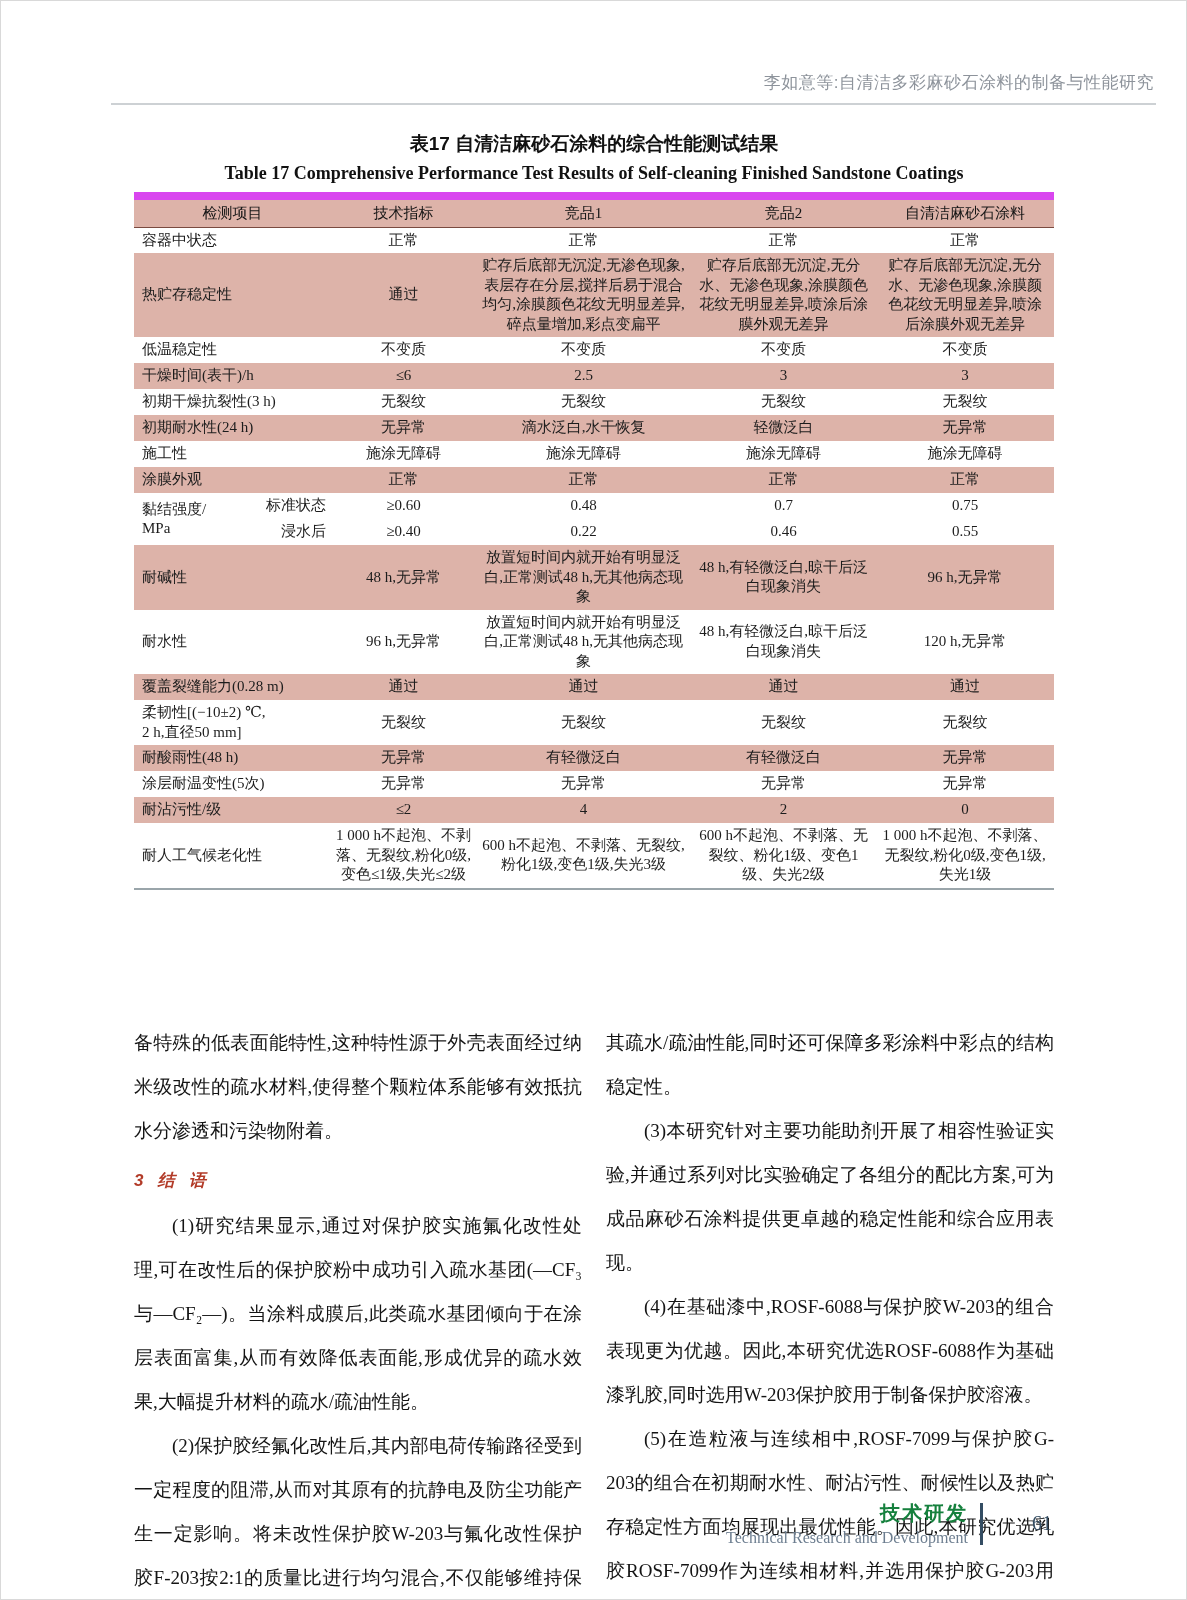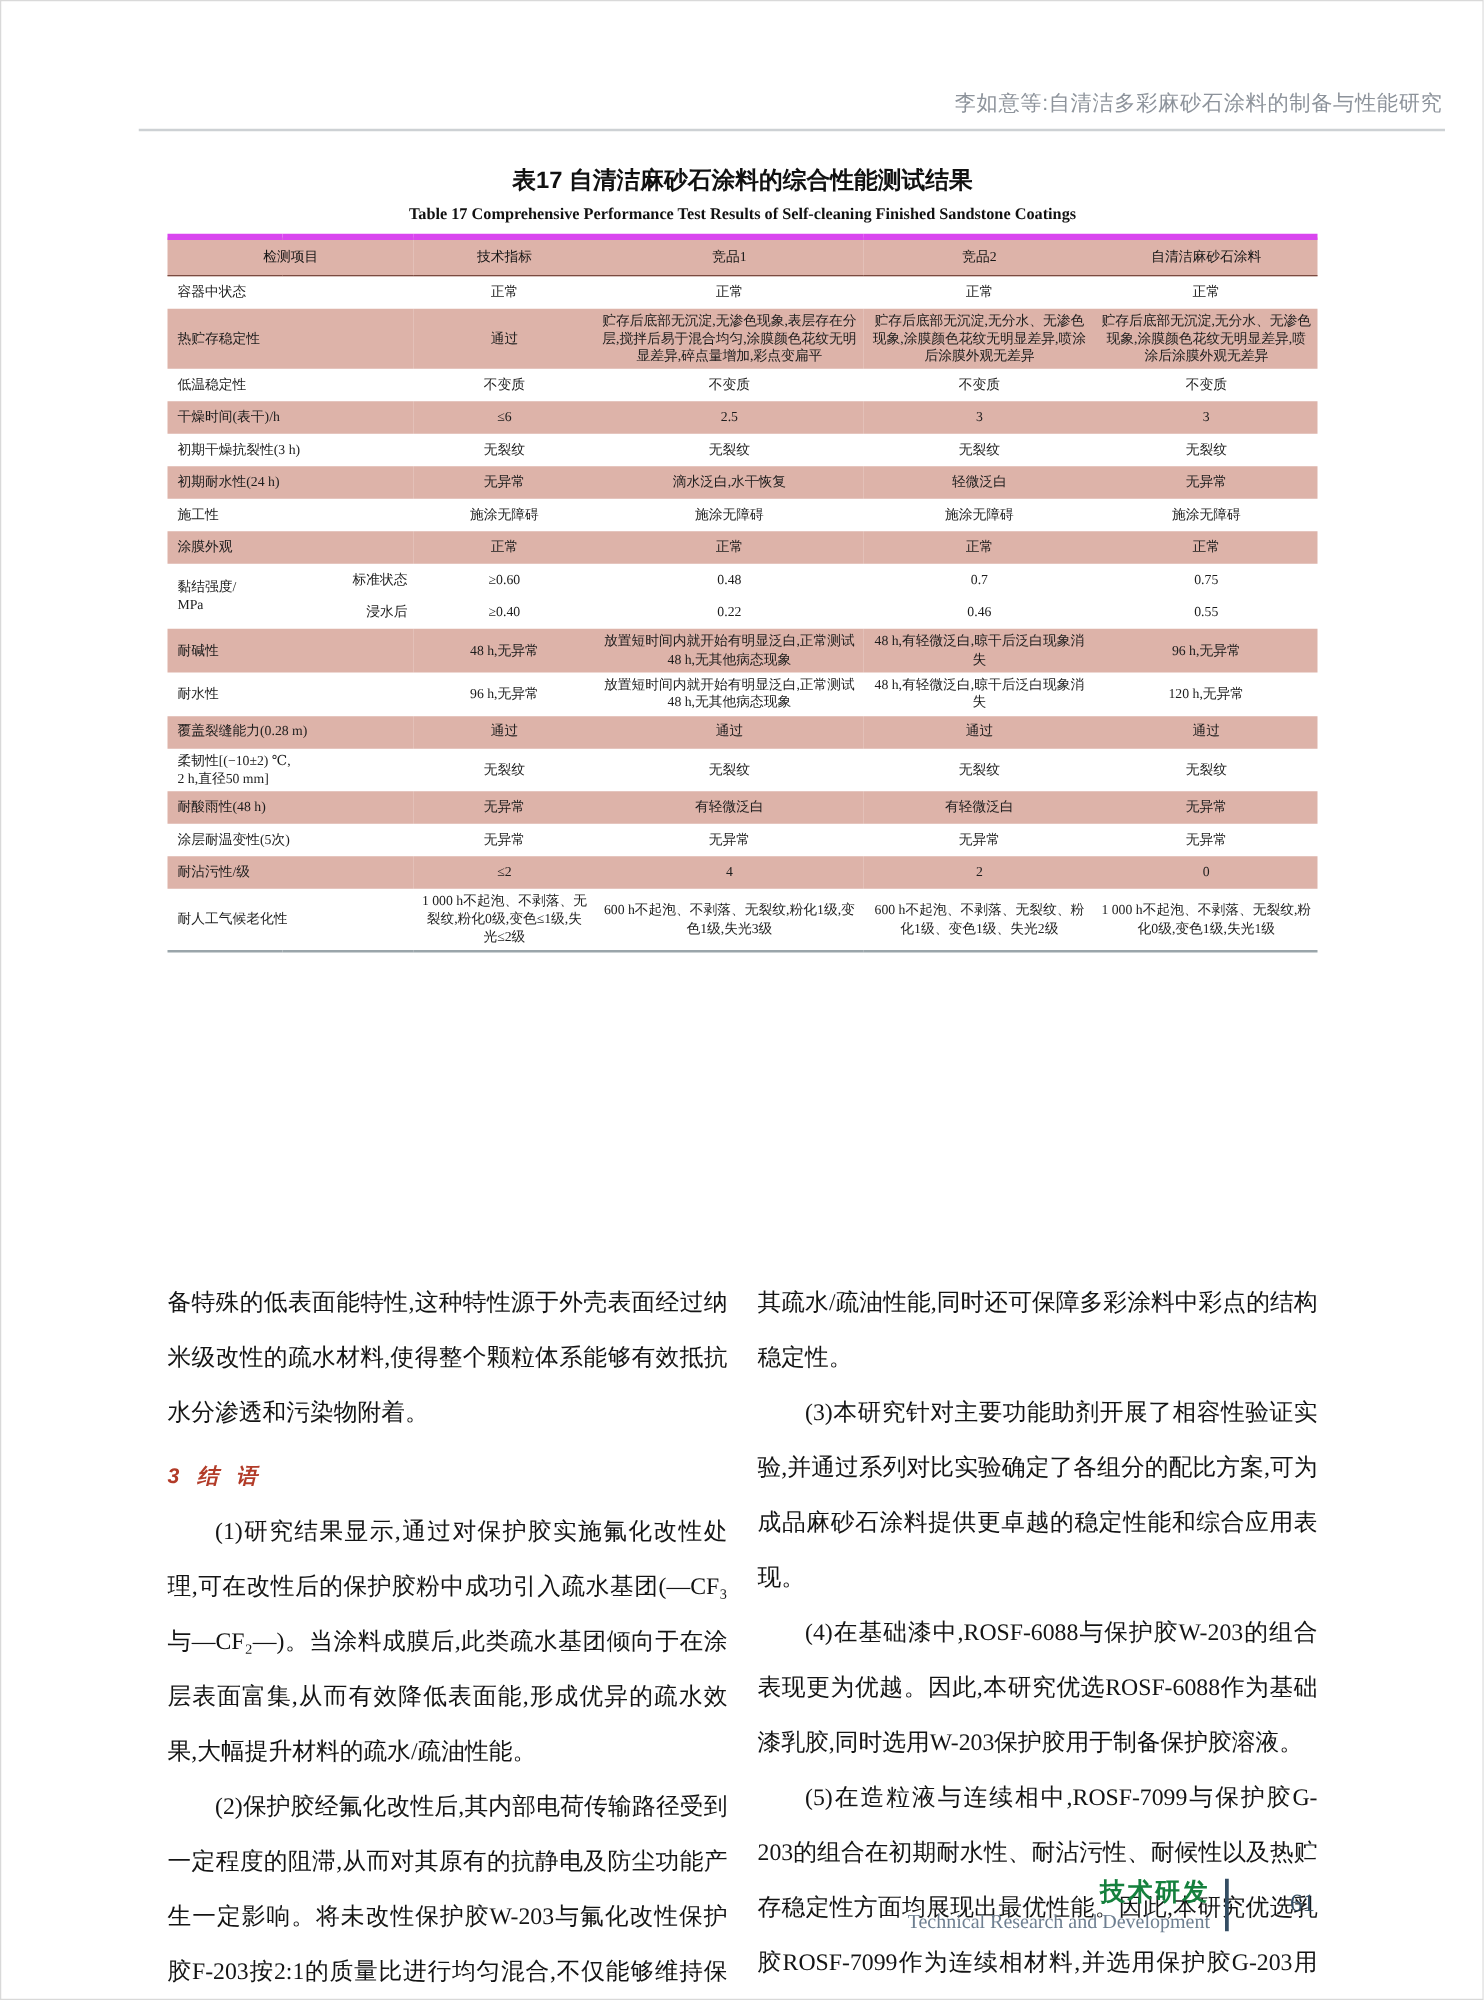--- a/index.html
+++ b/index.html
@@ -20,26 +20,26 @@
     height:2px; background:#cdd1d4;
   }
   
   .table-area { position:absolute; top:130px; left:133px; width:920px; }
   .tbl-title-cn {
     text-align:center; font-family:"Liberation Sans","DejaVu Sans",sans-serif;
     font-weight:bold; font-size:19px; color:#111; margin-bottom:6px;
   }
   .tbl-title-en {
     text-align:center; font-family:"Liberation Serif","DejaVu Serif",serif;
-    font-weight:bold; font-size:13px; color:#111; margin-bottom:8px;
+    font-weight:bold; font-size:18px; color:#111; margin-bottom:8px;
   }
   table.perf {
     width:920px; border-collapse:collapse; table-layout:fixed;
-    border-top:5px solid #d946ef; border-bottom:2px solid #9aa5aa;
-    font-size:11px; line-height:1.3;
+    border-top:8px solid #d946ef; border-bottom:2px solid #9aa5aa;
+    font-size:15px; line-height:1.3;
   }
   table.perf td, table.perf th {
     padding:3px 5px; vertical-align:middle; font-weight:normal;
     height:26px; word-break:break-all;
   }
   table.perf thead tr { background:#ddb3a9; border-bottom:1.5px solid #7a4a40; }
   table.perf thead th { text-align:center; height:31px; color:#151515; }
   table.perf tr.shaded { background:#ddb3a9; }
   table.perf td.label { text-align:left; padding-left:8px; white-space:pre-line; }
   table.perf td.sub { text-align:right; padding-left:6px; }

